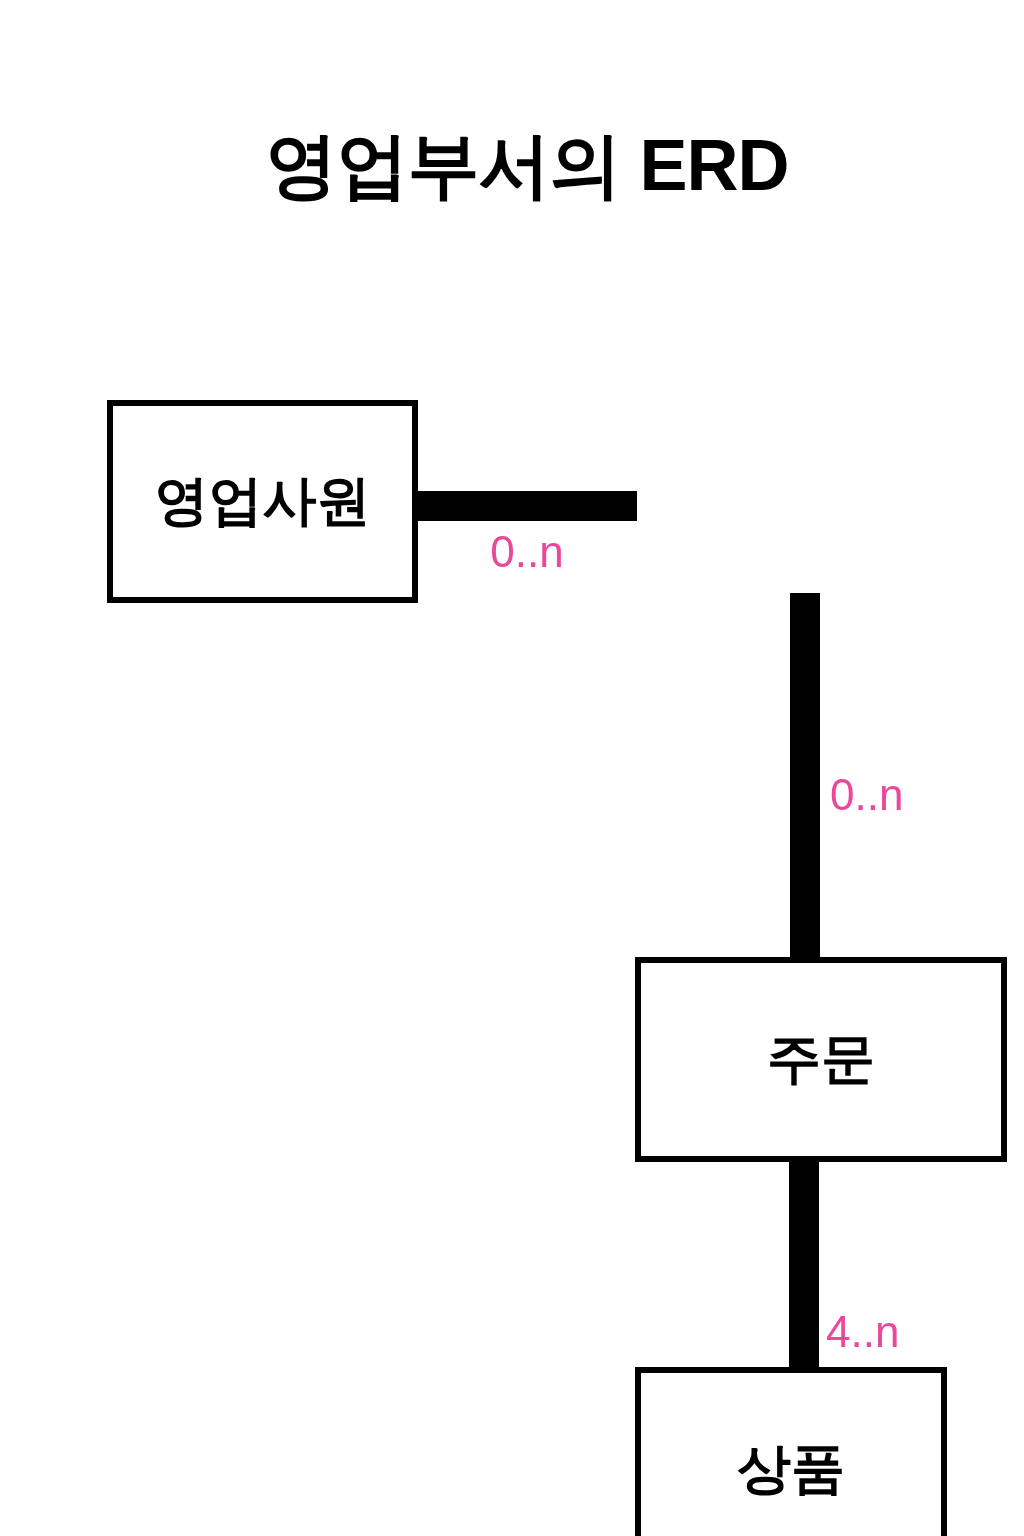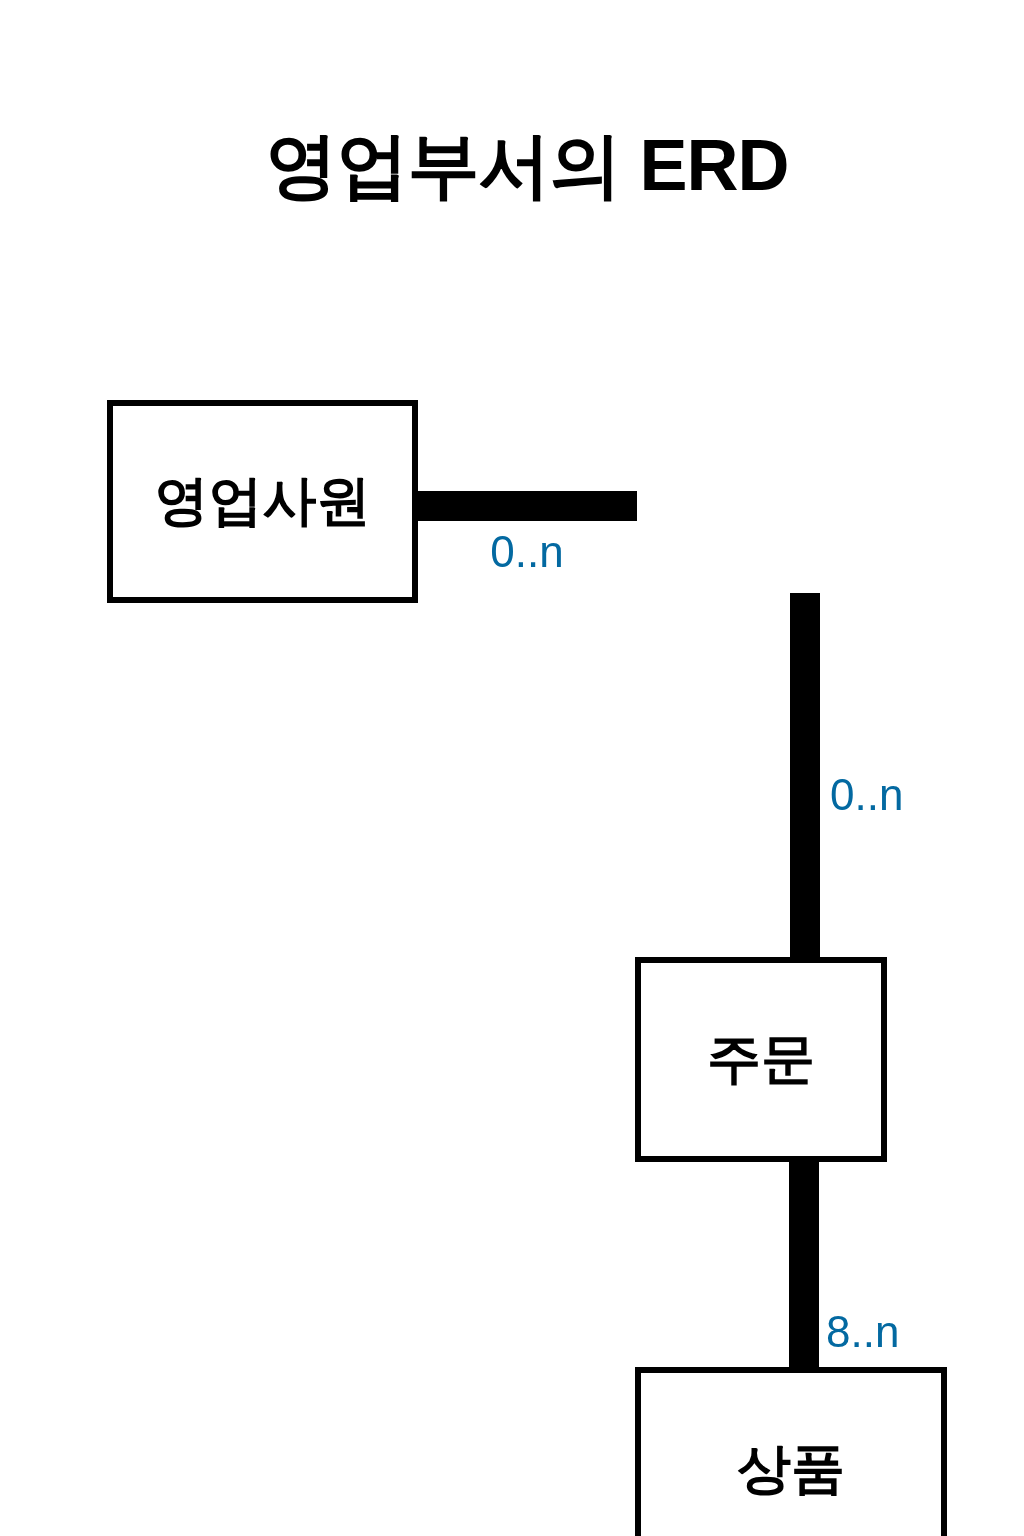--- a/index.html
+++ b/index.html
@@ -30,33 +30,33 @@
     background: #ffffff;
     display: flex;
     align-items: center;
     justify-content: center;
     font-size: 54px;
     font-weight: 700;
     white-space: nowrap;
   }
   .entity--sales-rep { left: 92px;  top: 377px; width: 311px; height: 203px; margin-top: 8px; }
   .entity--customer  { left: 622px; top: 377px; width: 313px; height: 203px; }
-  .entity--order     { left: 620px; top: 942px; width: 252px; height: 205px; }
+  .entity--order     { left: 620px; top: 942px; width: 372px; height: 205px; }
   .entity--product   { left: 620px; top: 1352px; width: 312px; height: 205px; }
 
   .connector { position: absolute; background: #000000; }
   .connector--h1 { left: 403px; top: 476px; width: 219px; height: 5px; }
   .connector--v1 { left: 775px; top: 578px; width: 5px;  height: 366px; }
   .connector--v2 { left: 774px; top: 1145px; width: 5px; height: 209px; }
 
   .cardinality {
     position: absolute;
     font-size: 44px;
     font-weight: 400;
-    color: #0369a1;
+    color: #ec4899;
     white-space: nowrap;
   }
   .cardinality--1 { left: 512px; top: 497px; transform: translateX(-50%); }
   .cardinality--2 { left: 800px; top: 740px; }
   .cardinality--3 { left: 796px; top: 1277px; }
 </style>
 </head>
 <body>
 
 <div class="stage">
@@ -79,15 +79,15 @@
   <div class="connector connector--h1"></div>
 
   <div class="connector connector--v1"></div>
 
   <div class="connector connector--v2"></div>
 
   <div class="cardinality cardinality--1">0..n</div>
 
   <div class="cardinality cardinality--2">0..n</div>
 
-  <div class="cardinality cardinality--3">8..n</div>
+  <div class="cardinality cardinality--3">4..n</div>
 
 </div>
 
 </body></html>

